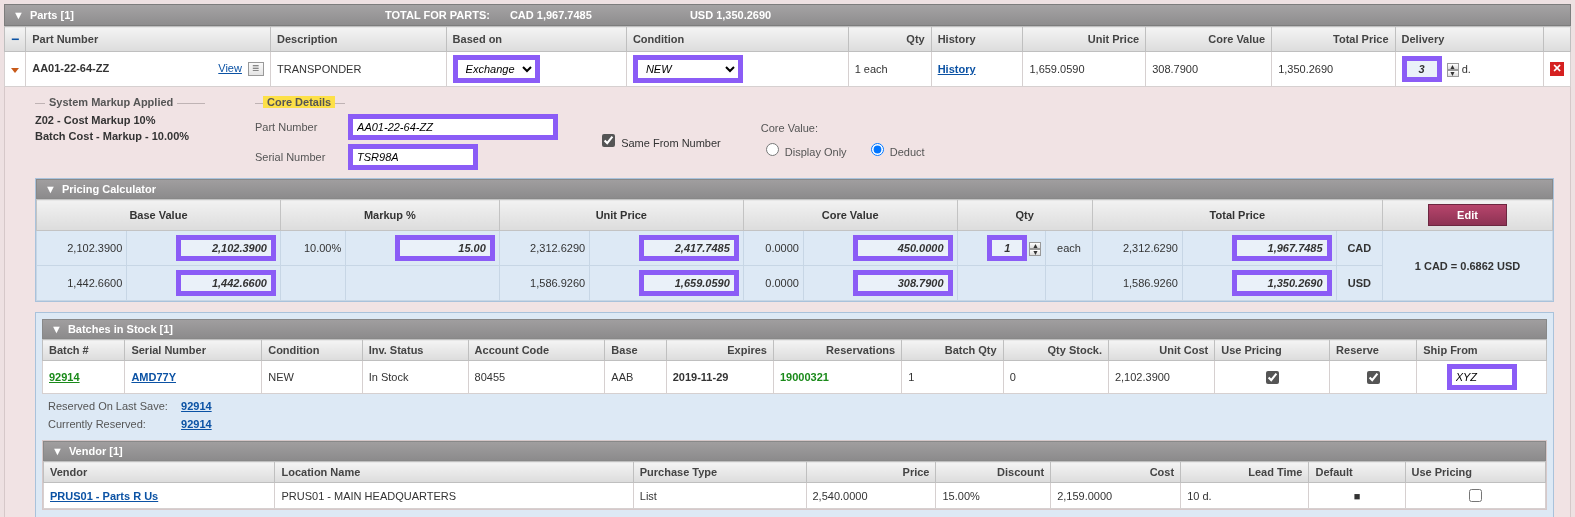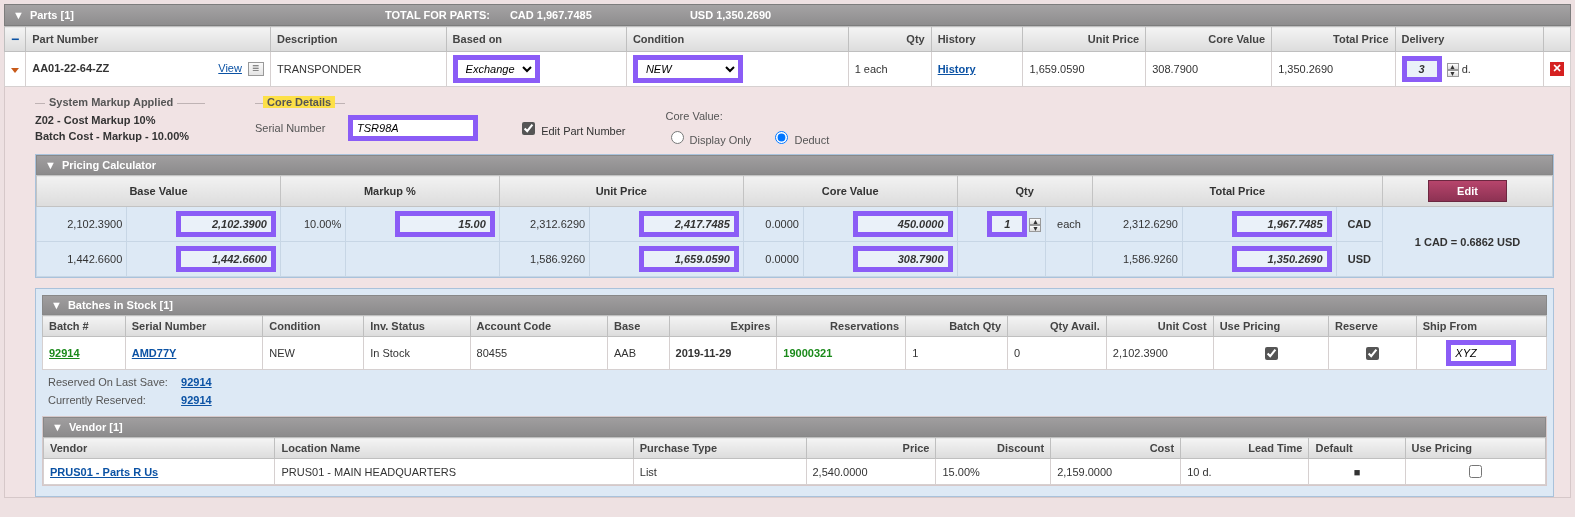--- a/index.html
+++ b/index.html
@@ -221,27 +221,31 @@
       <div style="font-weight:bold; margin:4px 0;">Z02 - Cost Markup 10%</div>
       <div style="font-weight:bold;">Batch Cost - Markup - 10.00%</div>
     </fieldset>
 
     <fieldset style="flex:1; border:none; padding:0;">
       <div style="border-top:1px solid #bfb3b4; position:relative; margin-top:8px; padding-top:6px; width:90px;">
          <span style="position:absolute; top:-8px; left:8px; background:#fde047; padding:0 4px; font-weight:bold; color:#555;">Core Details</span>
       </div>
       <div class="flex-row" style="gap:40px; align-items:center;">
         <div>
+          <div style="margin:4px 0;">
+            <span class="lbl" style="width:90px;">Part Number</span>
+            <input type="text" class="fld-input" style="width: 210px;" value="AA01-22-64-ZZ">
+          </div>
           <div>
             <span class="lbl" style="width:90px;">Serial Number</span>
             <input type="text" class="fld-input" style="width: 130px;" value="TSR98A">
           </div>
         </div>
         <div>
-          <label><input type="checkbox" checked="" class="chk" style=""> <span>Edit Part Number</span></label>
+          <label><input type="checkbox" checked="" class="chk" style=""> <span>Same From Number</span></label>
         </div>
         <div>
           <div class="lbl" style="margin-bottom:6px;">Core Value:</div>
           <div class="radio-row">
             <label><input type="radio" name="cv" style=""> <span>Display Only</span></label>
             <label><input type="radio" name="cv" checked="" style=""> <span>Deduct</span></label>
           </div>
         </div>
       </div>
     </fieldset>
@@ -314,21 +318,21 @@
             <tr>
         <th>Batch #</th>
         <th>Serial Number</th>
         <th>Condition</th>
         <th>Inv. Status</th>
         <th>Account Code</th>
         <th>Base</th>
         <th class="r">Expires</th>
         <th class="r">Reservations</th>
         <th class="r">Batch Qty</th>
-        <th class="r">Qty Avail.</th>
+        <th class="r">Qty Stock.</th>
         <th class="r">Unit Cost</th>
         <th class="c">Use Pricing</th>
         <th class="c">Reserve</th>
         <th class="c">Ship From</th>
       </tr>
           </thead>
       <tbody>
             <tr>
         <td><span class="link" style="color:#1a8a1a;">92914</span></td>
         <td><span class="link">AMD77Y</span></td>

